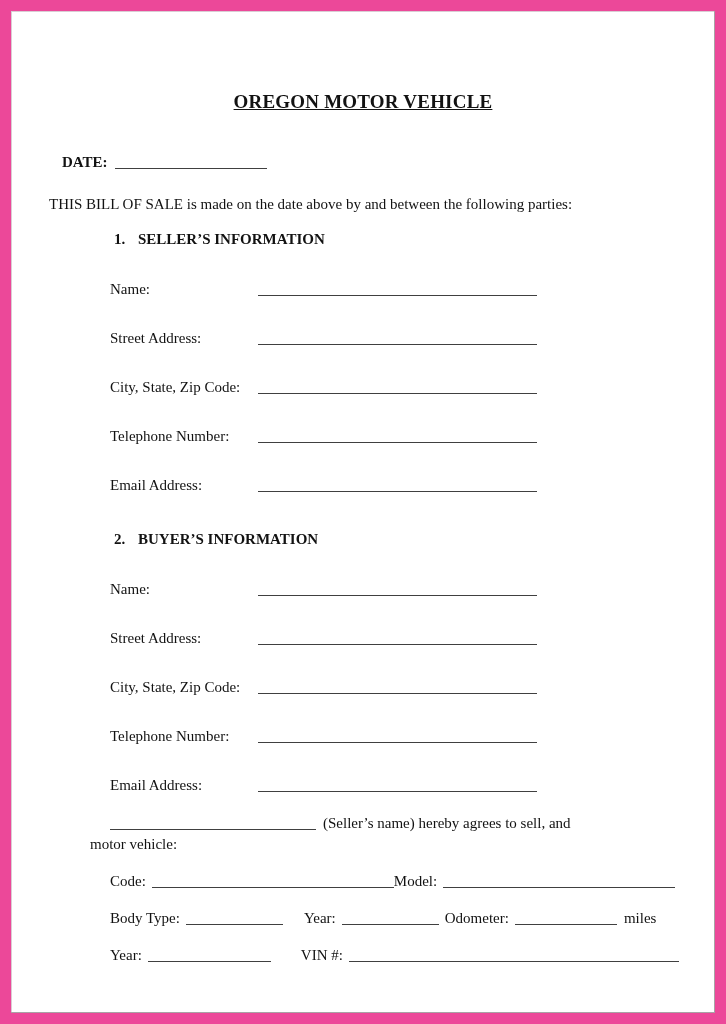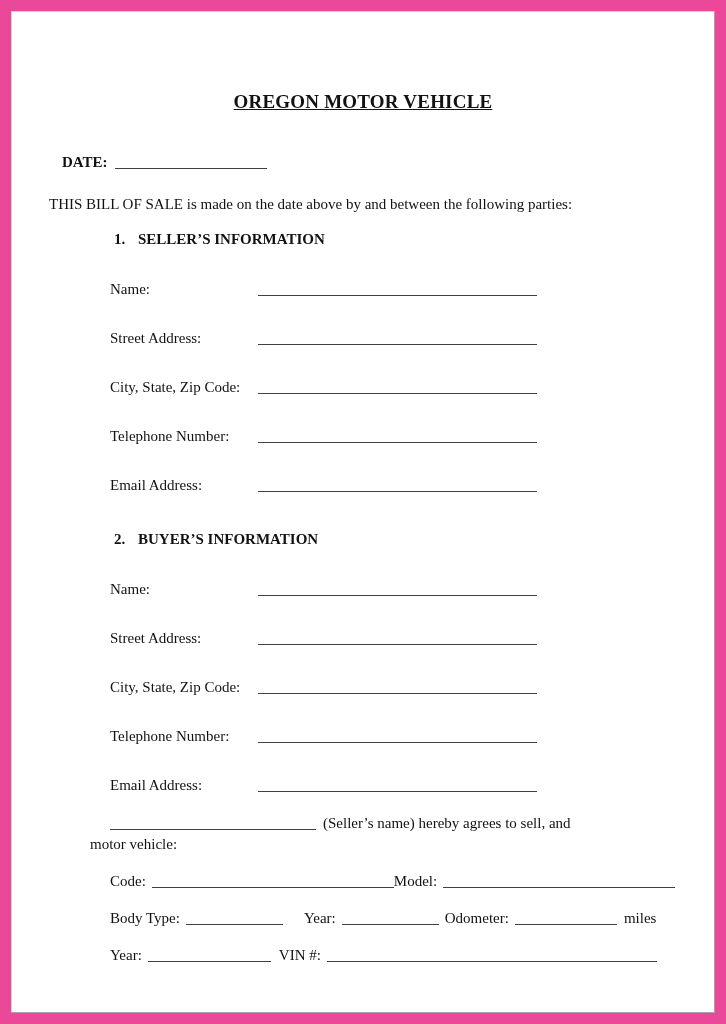--- a/index.html
+++ b/index.html
@@ -48,21 +48,21 @@
   .u-make { width: 242px; margin-left: 6px; }
   .model-label { margin-left: 0; }
   .u-model { width: 232px; margin-left: 6px; }
   .u-bodytype { width: 97px; margin-left: 6px; }
   .year-label { margin-left: 21px; }
   .u-year { width: 97px; margin-left: 6px; }
   .odo-label { margin-left: 6px; }
   .u-odo { width: 102px; margin-left: 6px; }
   .miles-suffix { margin-left: 7px; }
   .u-color { width: 123px; margin-left: 6px; }
-  .vin-label { margin-left: 8px; text-align: right; }
+  .vin-label { margin-left: 30px; text-align: right; }
   .u-vin { width: 330px; margin-left: 6px; }
 </style>
 </head>
 <body>
 
 <div class="frame" style="background-color: #ec4899;">
   <div class="paper">
 
     <div class="title-block">
       <div class="title-line">OREGON MOTOR VEHICLE</div>

